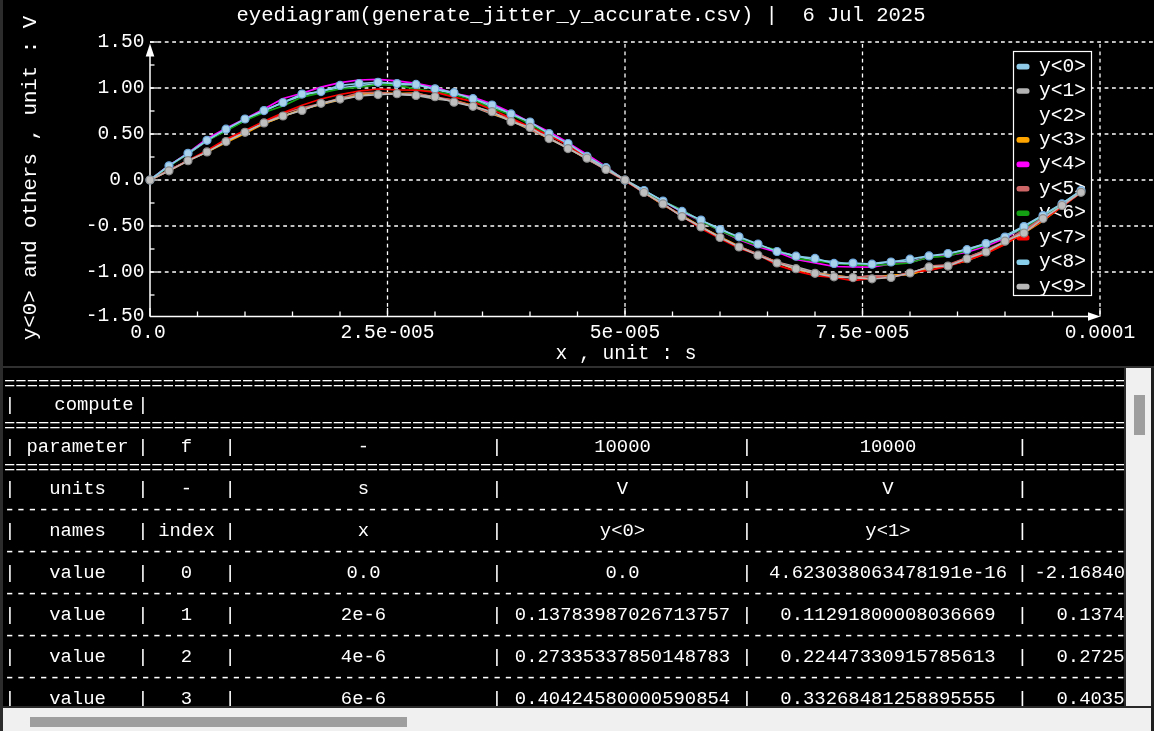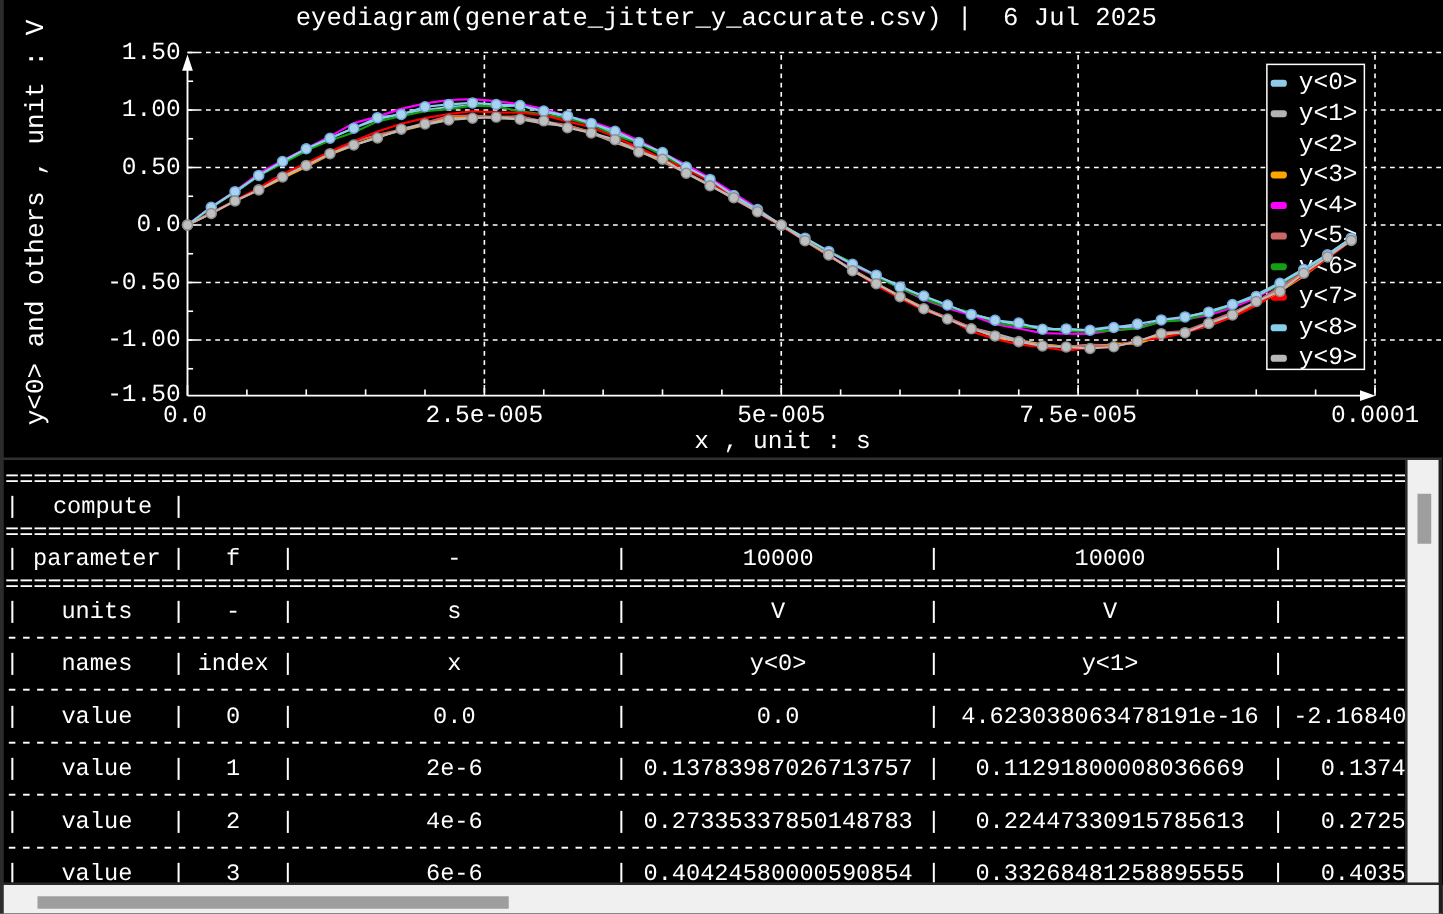--- a/index.html
+++ b/index.html
@@ -219,21 +219,21 @@
       <circle cx="1005.0" cy="241.2" r="4"></circle>
       <circle cx="1024.0" cy="233.1" r="4"></circle>
       <circle cx="1043.0" cy="218.6" r="4"></circle>
       <circle cx="1062.0" cy="205.5" r="4"></circle>
       <circle cx="1081.0" cy="192.3" r="4"></circle>
     </g>
 <rect x="0" y="366" width="1154" height="2" fill="#303030"></rect>
 </svg>
 <div id="tbl">
 <div class="tr" style="top:5.8px"><span class="sp" style="left:4px">=======================================================================================================</span></div>
-<div class="tr" style="top:26.8px"><span class="pc" style="left:9.8px">|</span><span class="pc" style="left:142.8px">|</span><span class="pc" style="left:82px">compute</span></div>
+<div class="tr" style="top:26.8px"><span class="pc" style="left:9.8px">|</span><span class="pc" style="left:142.8px">|</span><span class="pc" style="left:94px">compute</span></div>
 <div class="tr" style="top:47.9px"><span class="sp" style="left:4px">=======================================================================================================</span></div>
 <div class="tr" style="top:68.9px"><span class="pc" style="left:9.8px">|</span><span class="pc" style="left:142.8px">|</span><span class="pc" style="left:230.2px">|</span><span class="pc" style="left:497.0px">|</span><span class="pc" style="left:747.0px">|</span><span class="pc" style="left:1022.5px">|</span><span class="pc" style="left:77.5px">parameter</span><span class="pc" style="left:186.5px">f</span><span class="pc" style="left:363.5px">-</span><span class="pc" style="left:622.5px">10000</span><span class="pc" style="left:888.0px">10000</span></div>
 <div class="tr" style="top:89.9px"><span class="sp" style="left:4px">=======================================================================================================</span></div>
 <div class="tr" style="top:111.0px"><span class="pc" style="left:9.8px">|</span><span class="pc" style="left:142.8px">|</span><span class="pc" style="left:230.2px">|</span><span class="pc" style="left:497.0px">|</span><span class="pc" style="left:747.0px">|</span><span class="pc" style="left:1022.5px">|</span><span class="pc" style="left:77.5px">units</span><span class="pc" style="left:186.5px">-</span><span class="pc" style="left:363.5px">s</span><span class="pc" style="left:622.5px">V</span><span class="pc" style="left:888.0px">V</span></div>
 <div class="tr" style="top:132.0px"><span class="sp" style="left:4px">-------------------------------------------------------------------------------------------------------</span></div>
 <div class="tr" style="top:153.0px"><span class="pc" style="left:9.8px">|</span><span class="pc" style="left:142.8px">|</span><span class="pc" style="left:230.2px">|</span><span class="pc" style="left:497.0px">|</span><span class="pc" style="left:747.0px">|</span><span class="pc" style="left:1022.5px">|</span><span class="pc" style="left:77.5px">names</span><span class="pc" style="left:186.5px">index</span><span class="pc" style="left:363.5px">x</span><span class="pc" style="left:622.5px">y&lt;0&gt;</span><span class="pc" style="left:888.0px">y&lt;1&gt;</span></div>
 <div class="tr" style="top:174.0px"><span class="sp" style="left:4px">-------------------------------------------------------------------------------------------------------</span></div>
 <div class="tr" style="top:195.1px"><span class="pc" style="left:9.8px">|</span><span class="pc" style="left:142.8px">|</span><span class="pc" style="left:230.2px">|</span><span class="pc" style="left:497.0px">|</span><span class="pc" style="left:747.0px">|</span><span class="pc" style="left:1022.5px">|</span><span class="pc" style="left:77.5px">value</span><span class="pc" style="left:186.5px">0</span><span class="pc" style="left:363.5px">0.0</span><span class="pc" style="left:622.5px">0.0</span><span class="pc" style="left:888.0px">4.623038063478191e-16</span><span class="pl" style="left:1034.5px">-2.16840434</span></div>
 <div class="tr" style="top:216.1px"><span class="sp" style="left:4px">-------------------------------------------------------------------------------------------------------</span></div>
 <div class="tr" style="top:237.1px"><span class="pc" style="left:9.8px">|</span><span class="pc" style="left:142.8px">|</span><span class="pc" style="left:230.2px">|</span><span class="pc" style="left:497.0px">|</span><span class="pc" style="left:747.0px">|</span><span class="pc" style="left:1022.5px">|</span><span class="pc" style="left:77.5px">value</span><span class="pc" style="left:186.5px">1</span><span class="pc" style="left:363.5px">2e-6</span><span class="pc" style="left:622.5px">0.13783987026713757</span><span class="pc" style="left:888.0px">0.11291800008036669</span><span class="pl" style="left:1056.5px">0.1374474</span></div>

